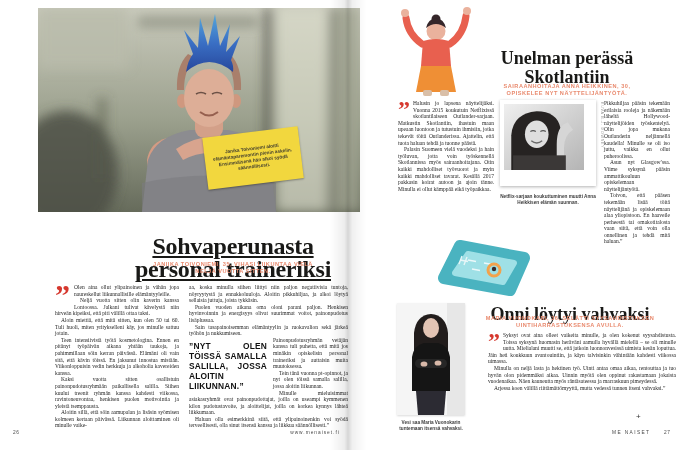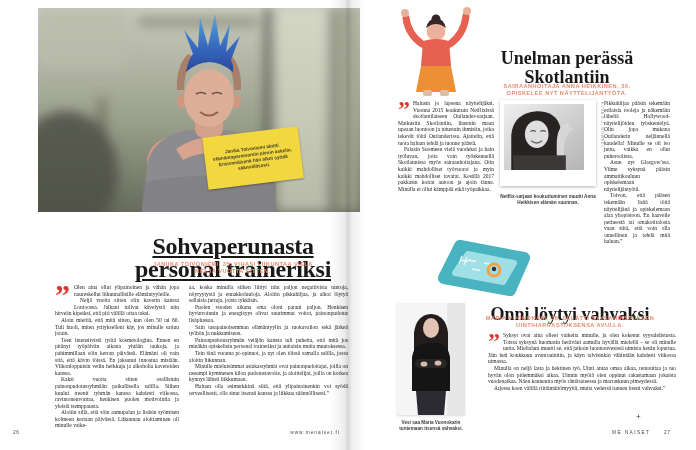--- a/index.html
+++ b/index.html
@@ -126,20 +126,21 @@
       <p>Neljä vuotta sitten olin kaverin kanssa Lontoossa. Jalkani tulivat kävelystä niin hirveän kipeiksi, että piti välillä ottaa taksi.</p>
       <p>Aloin miettiä, että mitä sitten, kun olen 50 tai 60. Tuli huoli, miten yritykselleni käy, jos minulle sattuu jotain.</p>
       <p>Teen intensiivistä työtä kosmetologina. Ennen en pitänyt työpäivän aikana yhtään taukoja, ja pahimmillaan söin kerran päivässä. Elämäni oli vain sitä, että kävin töissä. En jaksanut innostua mistään. Viikonloppuisin vedin herkkuja ja alkoholia kavereiden kanssa.</p>
       <p>Kaksi vuotta sitten osallistuin painonpudotusryhmään paikallisella salilla. Siihen kuului treenit ryhmän kanssa kahdesti viikossa, ravintoneuvontaa, henkisen puolen motivointia ja yleistä tsemppausta.</p>
       <p>Aloitin sillä, että söin aamupalan ja lisäsin syömisen kolmeen kertaan päivässä. Liikunnan aloittaminen oli minulle vaike-</p>
     </div>
     <div class="lp-col2">
       <p>aa, koska minulla siihen liittyi niin paljon negatiivisia tuntoja, nöyryytystä ja ennakkoluuloja. Aloitin pikkuhiljaa, ja alkoi löytyä sellaisia juttuja, joista tykkäsin.</p>
       <p>Puolen vuoden aikana oma oloni parani paljon. Henkisen hyvinvoinnin ja energisyys olivat suurimmat voitot, painonpudotus lisäplussaa.</p>
       <p>Sain tasapainoisemman elämäntyylin ja ruokavalion sekä järkeä työhön ja nukkumiseen.</p>
+      <div class="pullquote">”NYT OLEN TÖISSÄ SAMALLA SALILLA, JOSSA ALOITIN LIIKUNNAN.”</div>
       <p>Painonpudotusryhmän vetäjän kanssa tuli puhetta, että mitä jos minäkin opiskelisin personal traineriksi ja auttaisin muita muutoksessa.</p>
       <p>Tein tänä vuonna pt-opinnot, ja nyt olen töissä samalla salilla, jossa aloitin liikunnan.</p>
       <p>Minulle mieluisimmat asiakasryhmät ovat painonpudottajat, joilla on useampi kymmenen kilon pudotustavoite, ja aloittelijat, joilla on korkea kynnys lähteä liikkumaan.</p>
       <p>Haluan olla esimerkkinä siitä, että ylipainoinenkin voi syödä terveellisesti, olla sinut itsensä kanssa ja liikkua säännöllisesti.”</p>
     </div>
   </div>
 
   <div class="abs sc-illo">
     <svg viewBox="0 0 88 92" width="88" height="92">
       <path d="M30,40 Q16,30 14,14" stroke="#e8604f" stroke-width="7" fill="none" stroke-linecap="round"></path>

